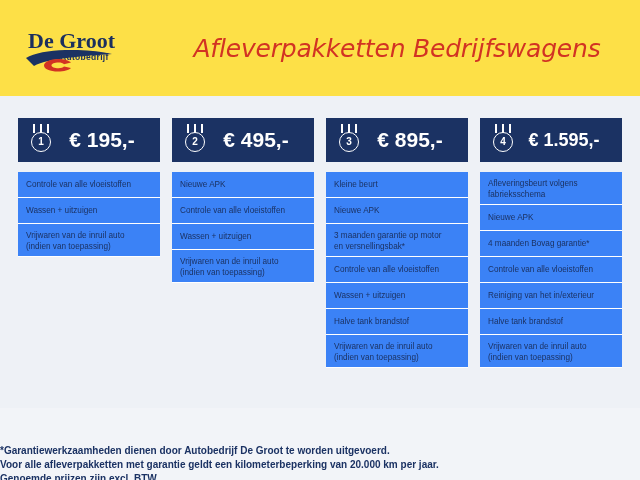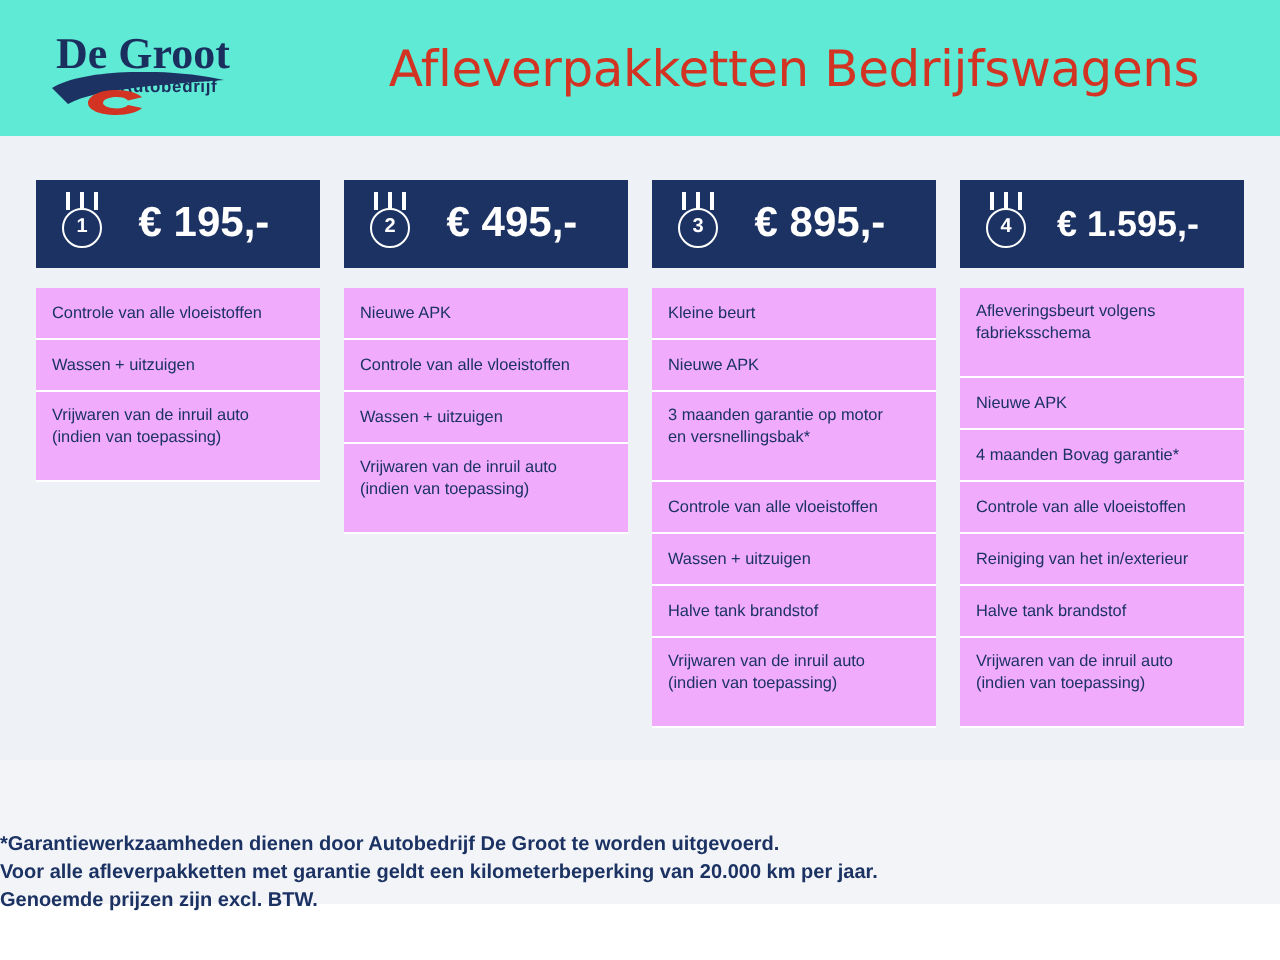--- a/index.html
+++ b/index.html
@@ -16,22 +16,22 @@
   .page {
     position: relative;
     width: 640px;
     height: 480px;
     background: #ffffff;
     box-sizing: border-box;
   }
   
   .header {
     position: relative;
-    height: 68px;
-    background: #5eead4;
+    height: 96px;
+    background: #fde047;
     display: flex;
     align-items: center;
   }
   .logo {
     width: 168px;
     padding-left: 22px;
     box-sizing: border-box;
     position: relative;
     height: 96px;
   }
@@ -63,20 +63,21 @@
   }
   .header-title {
     flex: 1;
     text-align: center;
     font-size: 25px;
     color: #d23323;
     font-weight: normal;
     letter-spacing: -0.2px;
     padding-right: 14px;
     font-family: "DejaVu Sans", sans-serif;
+    font-style: italic;
   }
   
   .body-area {
     position: relative;
     height: 384px;
     background: #f2f4f8;
     padding: 0;
   }
   .blue-band {
     position: absolute;
@@ -151,34 +152,34 @@
     letter-spacing: 0px;
     padding-right: 6px;
   }
   .price-text.small {
     font-size: 18px;
   }
   .items {
     margin-top: 10px;
   }
   .item {
-    background: #f0abfc;
+    background: #3b82f6;
     color: #1b3263;
     font-size: 8.2px;
     line-height: 11px;
     padding: 7px 8px;
     min-height: 17px;
     box-sizing: border-box;
     border-bottom: 1.5px solid #ffffff;
     display: flex;
     align-items: center;
   }
   .item.two-line {
     padding-top: 6px;
-    padding-bottom: 16px;
+    padding-bottom: 4px;
   }
   .footer-note {
     position: absolute;
     left: 0;
     right: 0;
     top: 310px;
     text-align: left;
     color: #1b3263;
     font-size: 10px;
     line-height: 14px;

